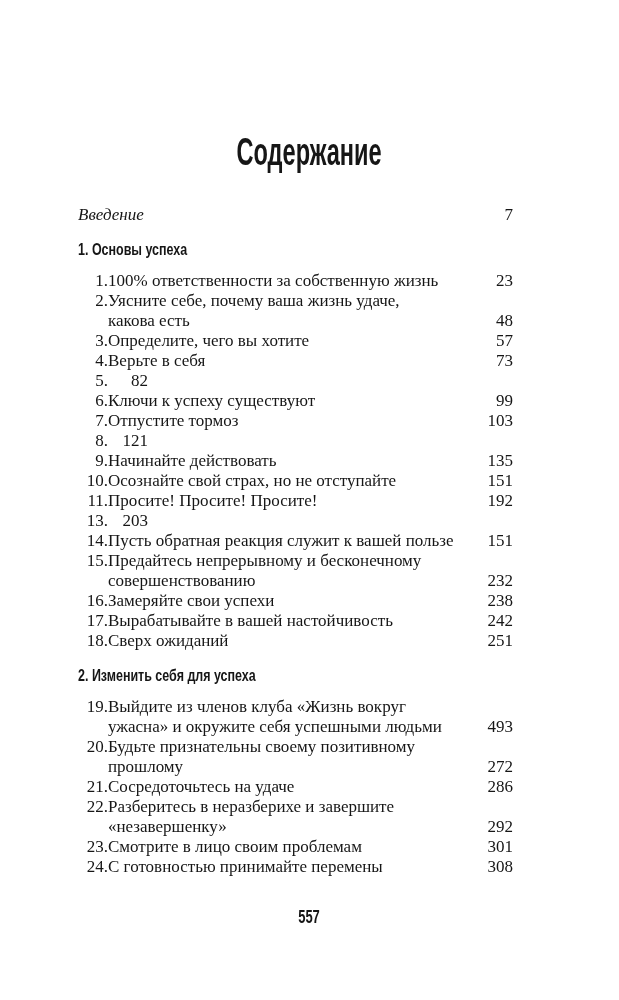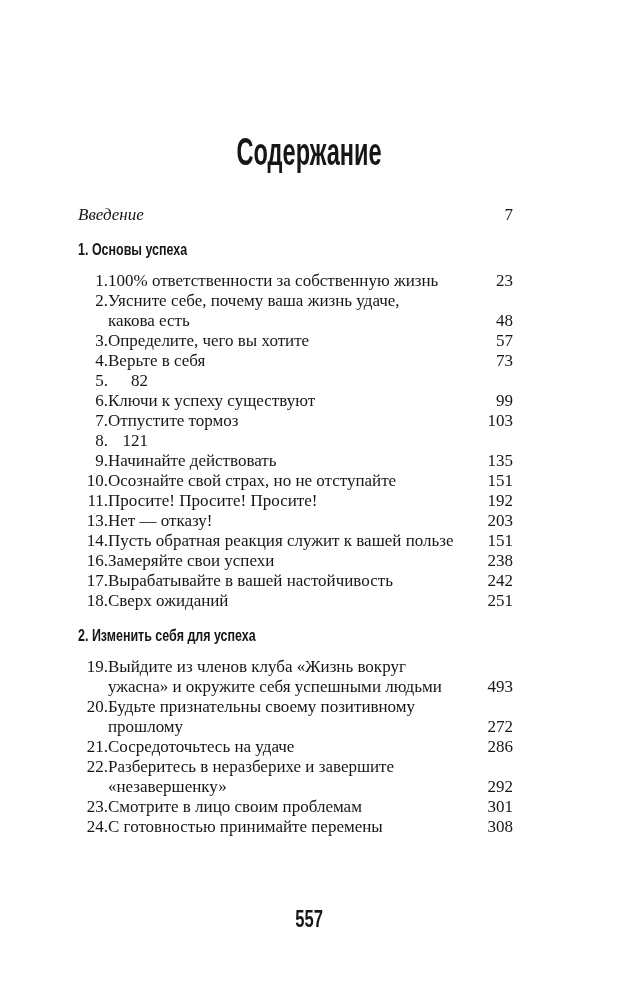--- a/index.html
+++ b/index.html
@@ -83,21 +83,21 @@
   }
   
   .folio {
     position: absolute;
     top: 908px;
     left: 0;
     width: 100%;
     text-align: center;
     font-family: "Liberation Sans", sans-serif;
     font-weight: bold;
-    font-size: 23px;
+    font-size: 18px;
     line-height: 1;
   }
   .folio .cond {
     display: inline-block;
     transform: scaleX(0.72);
   }
 </style>
 </head>
 <body>
 
@@ -164,27 +164,32 @@
             <span class="txt">Осознайте свой страх, но не отступайте</span>
             <span class="pg">151</span>
           </div>
           <div class="row">
             <span class="num">11.</span>
             <span class="txt">Просите! Просите! Просите!</span>
             <span class="pg">192</span>
           </div>
           <div class="row">
             <span class="num">13.</span>
-            <span class="txt">Нет — отказу!</span>
             <span class="pg">203</span>
           </div>
           <div class="row">
             <span class="num">14.</span>
             <span class="txt">Пусть обратная реакция служит к вашей пользе</span>
             <span class="pg">151</span>
+          </div>
+          <div class="row">
+            <span class="num">15.</span>
+            <span class="txt">Предайтесь непрерывному и бесконечному
+совершенствованию</span>
+            <span class="pg">232</span>
           </div>
           <div class="row">
             <span class="num">16.</span>
             <span class="txt">Замеряйте свои успехи</span>
             <span class="pg">238</span>
           </div>
           <div class="row">
             <span class="num">17.</span>
             <span class="txt">Вырабатывайте в вашей настойчивость</span>
             <span class="pg">242</span>

